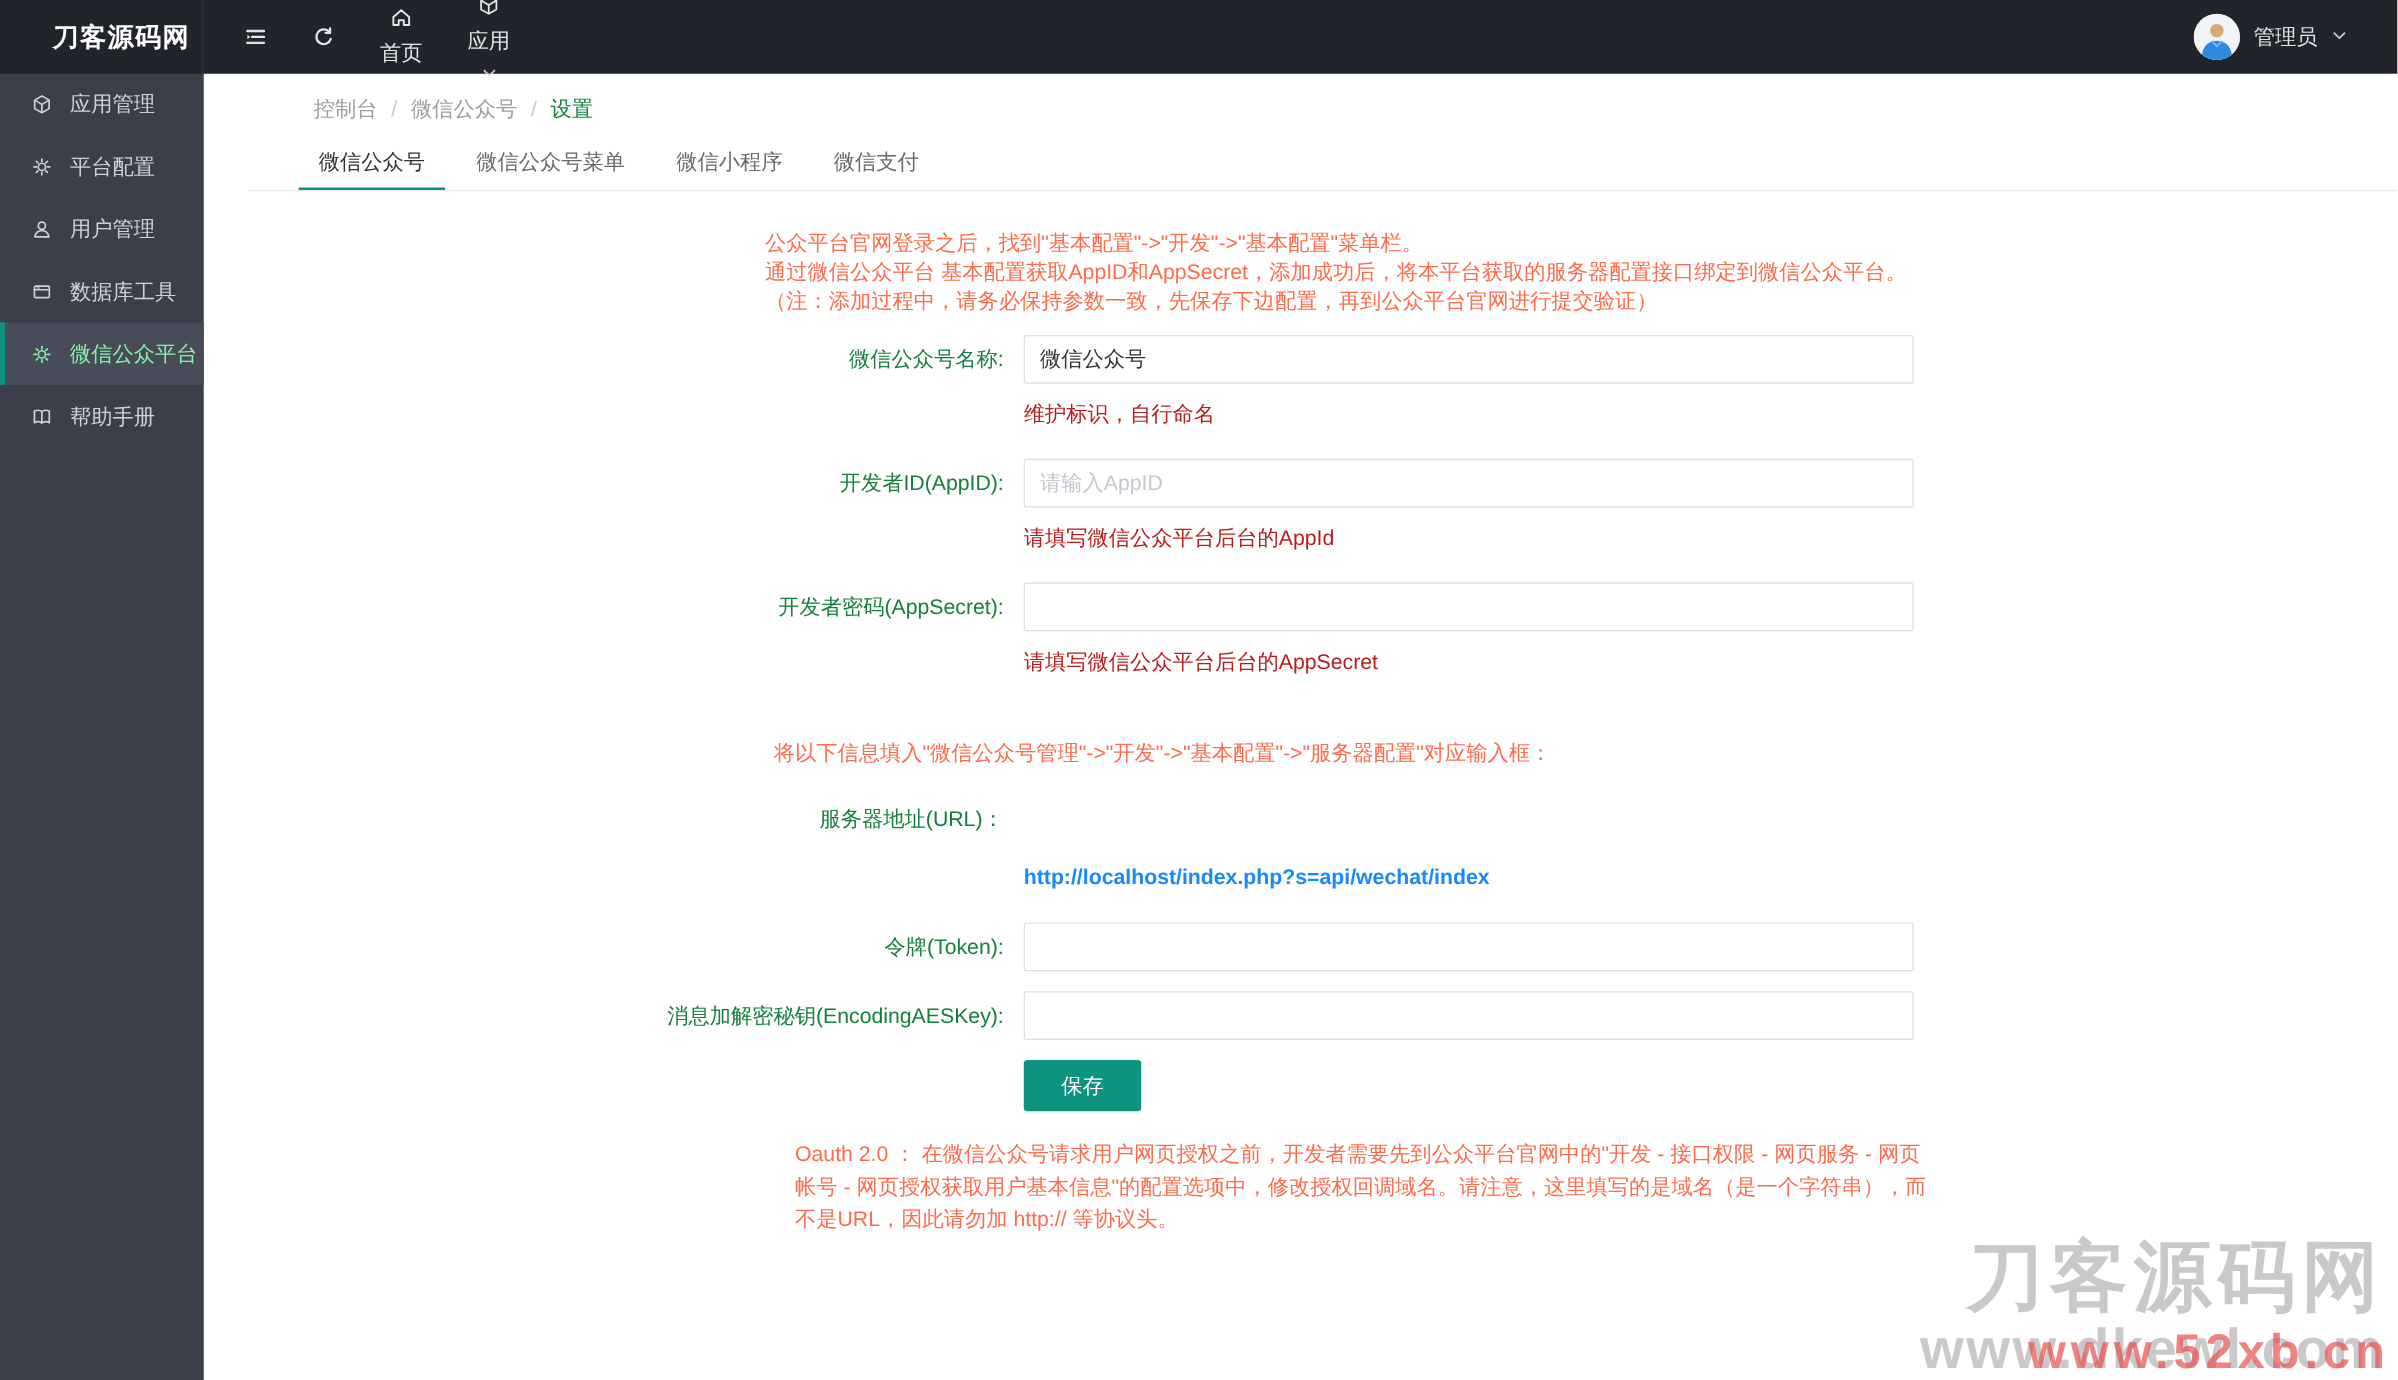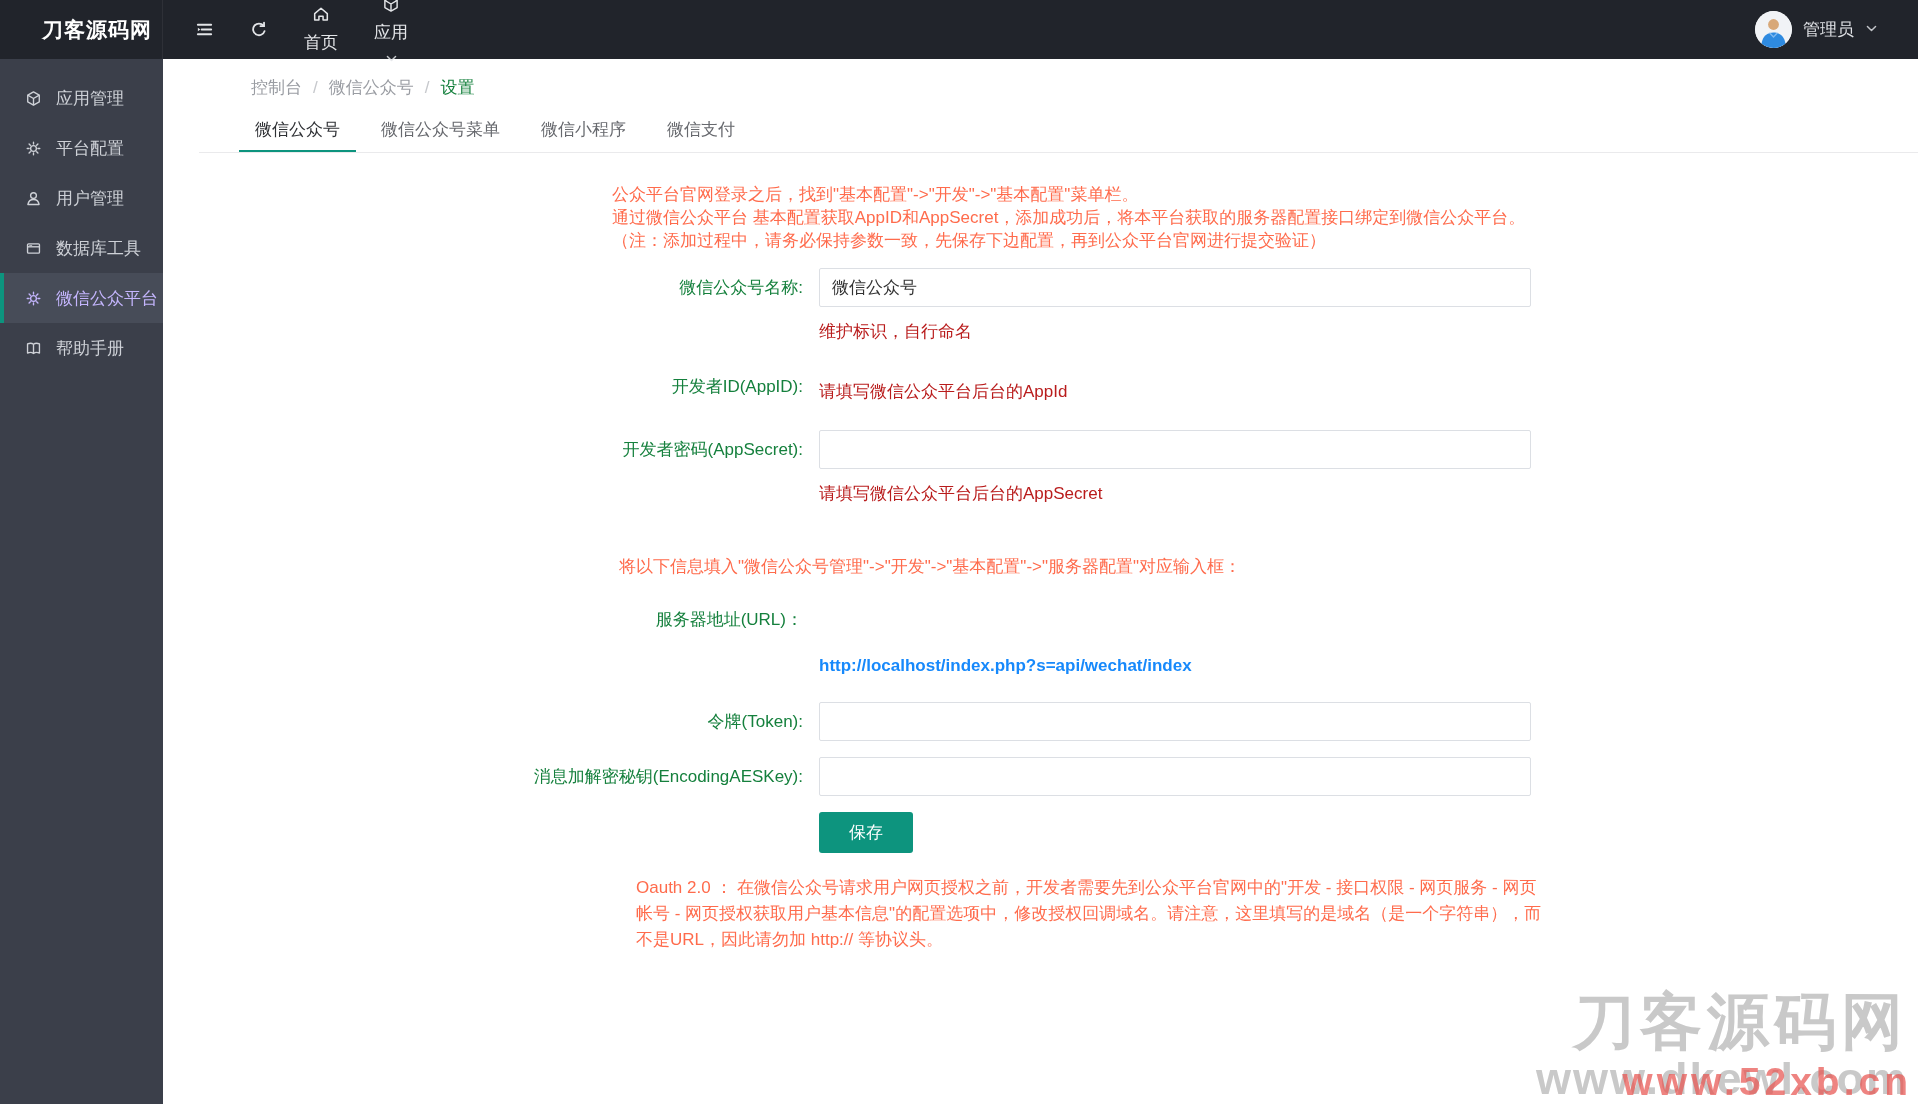--- a/index.html
+++ b/index.html
@@ -26,26 +26,26 @@
     border-right:1px solid rgba(255,255,255,0.06);}
   .topnav{display:flex;align-items:center;gap:36px;margin-left:32px;}
   .topnav-item{display:flex;align-items:center;gap:8px;color:#e3e5e8;cursor:pointer;flex-direction:column;}
   .topnav-item svg{display:block;}
   .top-right{margin-left:auto;margin-right:40px;display:flex;align-items:center;gap:11px;cursor:pointer;}
   .avatar{width:37px;height:37px;border-radius:50%;background:#f1f3f6;overflow:hidden;
     display:flex;align-items:flex-end;justify-content:center;}
   .chev{opacity:.85;}
 
   
-  .sidebar{position:absolute;top:59px;left:0;bottom:0;width:163px;background:var(--sidebar);
+  .sidebar{position:absolute;top:44px;left:0;bottom:0;width:163px;background:var(--sidebar);
     padding-top:14px;z-index:10;}
   .side-item{height:50px;display:flex;align-items:center;gap:14px;padding-left:21px;
     color:#ced1d7;font-size:17px;cursor:pointer;border-left:4px solid transparent;}
   .side-item svg{flex:0 0 auto;display:block;}
-  .side-item.active{background:var(--sidebar-active);border-left-color:var(--accent);color:#c4b5fd;font-family:Liberation Mono, monospace;}
+  .side-item.active{background:var(--sidebar-active);border-left-color:var(--accent);color:#86efac;font-family:Liberation Mono, monospace;}
 
   
   .main{position:absolute;top:59px;left:163px;right:0;bottom:0;background:#fff;padding-left:36px;}
   .breadcrumb{padding:17px 0 0 52px;display:flex;align-items:center;gap:11px;
     font-size:17px;color:#9a9da3;}
   .breadcrumb .sep{color:#c6c8cc;}
   .breadcrumb .last{color:#15803d;}
   .tabs{display:flex;align-items:flex-end;margin-top:10px;padding-left:40px;
     border-bottom:1px solid #eaeaec;}
   .tab{height:43px;line-height:41px;padding:0 16px;margin-right:9px;font-size:17px;
@@ -248,20 +248,21 @@
         <label class="f-label">微信公众号名称:</label>
         <div class="f-field">
           <input class="f-input" type="text" value="微信公众号" style="">
           <div class="f-hint">维护标识，自行命名</div>
         </div>
       </div>
 
       <div class="form-item">
         <label class="f-label">开发者ID(AppID):</label>
         <div class="f-field">
+          <input class="f-input" type="text" placeholder="请输入AppID" style="">
           <div class="f-hint">请填写微信公众平台后台的AppId</div>
         </div>
       </div>
 
       <div class="form-item">
         <label class="f-label">开发者密码(AppSecret):</label>
         <div class="f-field">
           <input class="f-input" type="text" style="">
           <div class="f-hint">请填写微信公众平台后台的AppSecret</div>
         </div>

